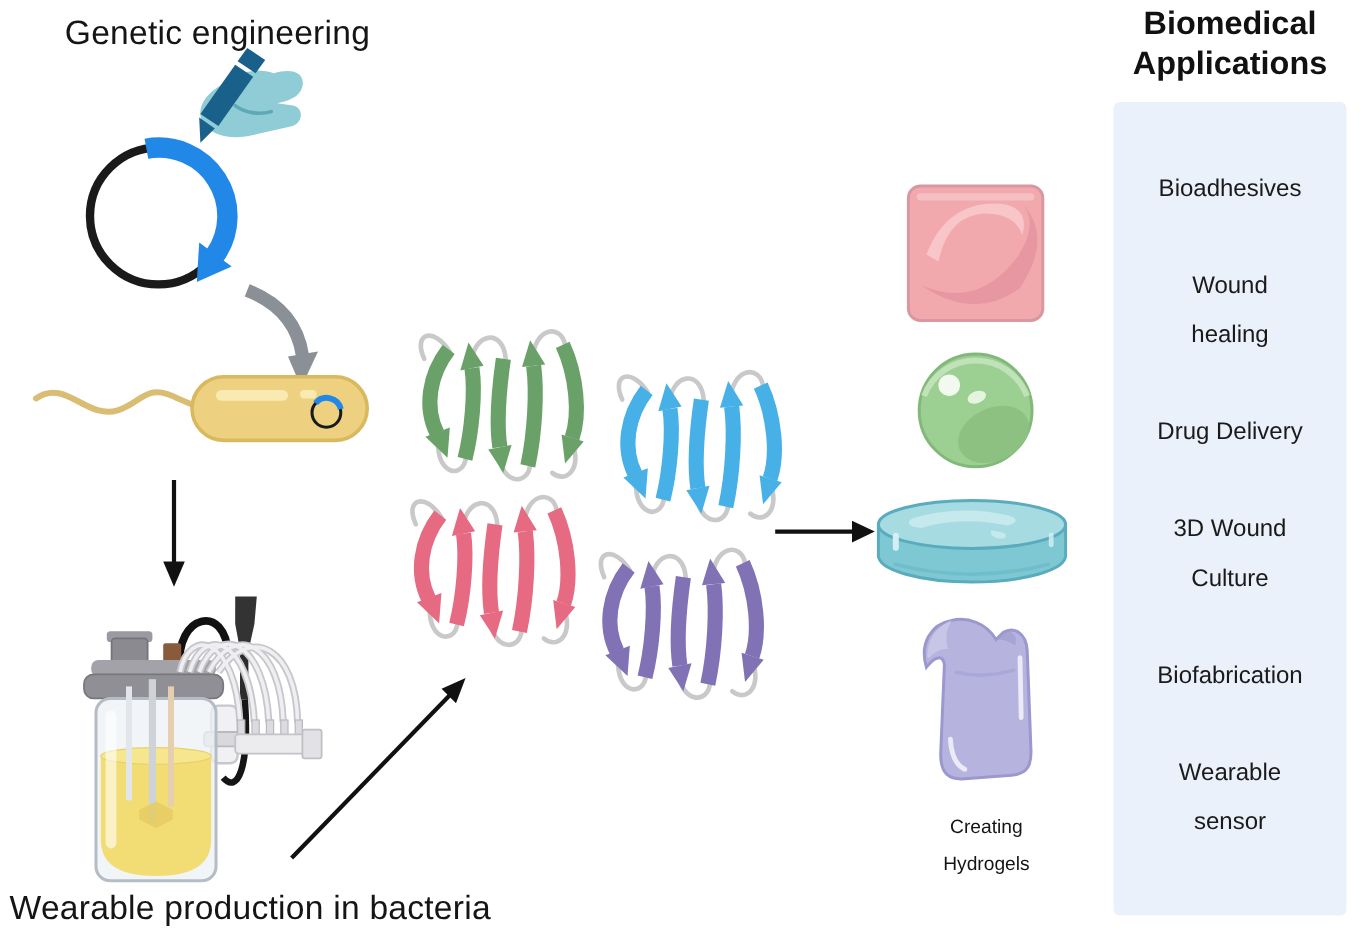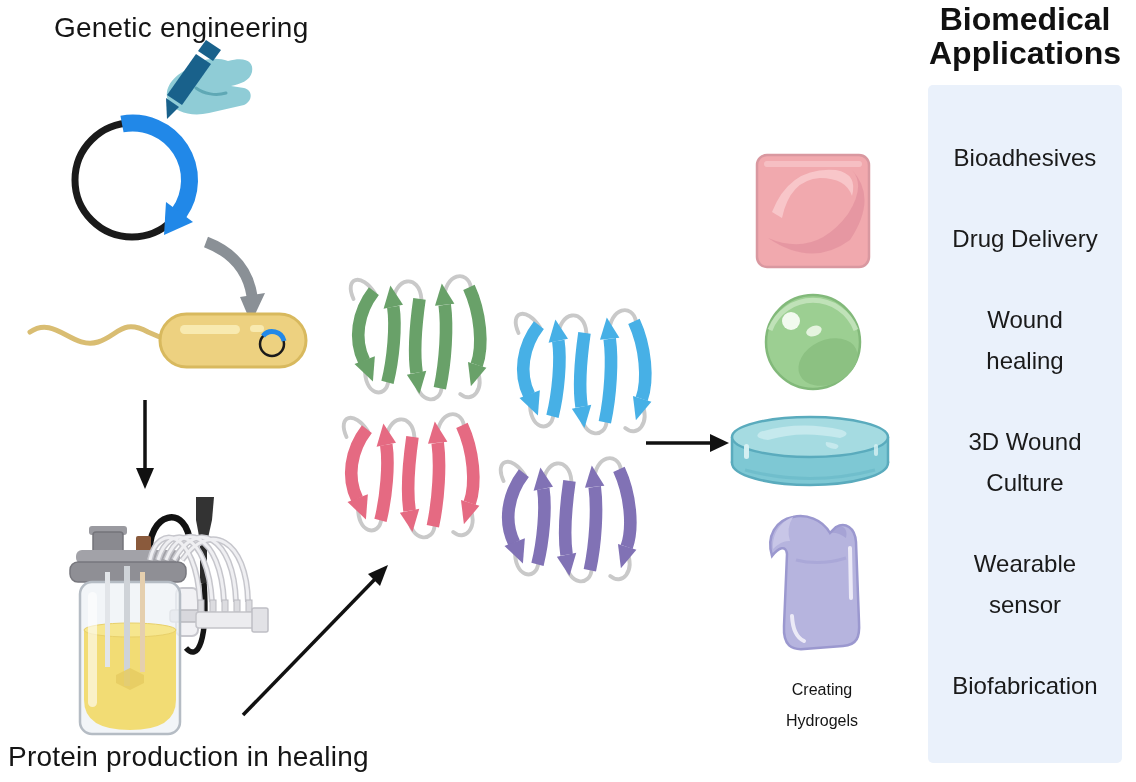--- a/index.html
+++ b/index.html
@@ -7,22 +7,22 @@
           font-family:"Liberation Sans",sans-serif;color:#111;}
   .scene{position:absolute;left:0;top:0;}
   .lbl{position:absolute;white-space:pre-line;color:#151515;}
   .lbl-genetic{left:54px;top:12px;font-size:28px;font-weight:500;letter-spacing:.2px;}
   .lbl-protein{left:8px;top:741px;font-size:28px;font-weight:500;letter-spacing:.2px;}
   .lbl-hydrogels{left:712px;top:674px;width:220px;font-size:16px;line-height:31px;text-align:center;font-weight:500;}
   .apps-panel{position:absolute;left:928px;top:85px;width:194px;height:678px;border-radius:5px;
               box-sizing:border-box;display:flex;flex-direction:column;align-items:center;
               padding-top:52px;gap:40px;}
   .apps-title{position:absolute;left:920px;top:2px;width:210px;text-align:center;
-              font-size:32px;line-height:34px;font-weight:bold;white-space:pre-line;color:#111;}
-  .app-item{font-size:24px;line-height:41px;text-align:center;white-space:pre-line;color:#1a1a1a;}
+              font-size:27px;line-height:34px;font-weight:bold;white-space:pre-line;color:#111;}
+  .app-item{font-size:20px;line-height:41px;text-align:center;white-space:pre-line;color:#1a1a1a;}
 </style>
 </head>
 <body>
 
 <div class="canvas">
 
   <svg class="scene" width="1136" height="782" viewBox="0 0 1136 782">
     <defs>
       <symbol id="beta-sheet" viewBox="0 0 160 150">
 
@@ -183,33 +183,33 @@
       <path d="M 793 517 C 782 521 772 532 773 549 Q 782 540 790 541 Q 786 528 793 517 Z" fill="#cac8e8" opacity="0.9"></path>
       <path d="M 830 533 Q 836 524 843 527 Q 848 530 846 538 Q 838 532 830 533 Z" fill="#9b98cf" opacity="0.6"></path>
       <line x1="850" y1="548" x2="851" y2="598" stroke="#eceaf7" stroke-width="4" stroke-linecap="round"></line>
       <path d="M 792 616 Q 793 636 804 641" fill="none" stroke="#eceaf7" stroke-width="4" stroke-linecap="round"></path>
       <path d="M 796 560 Q 820 566 846 558" fill="none" stroke="#a5a2d6" stroke-width="3" opacity="0.7"></path>
     </g>
   </svg>
 
   <div class="lbl lbl-genetic">Genetic engineering</div>
 
-  <div class="lbl lbl-protein">Protein production in healing</div>
+  <div class="lbl lbl-protein">Wearable production in bacteria</div>
 
   <div class="lbl lbl-hydrogels">Creating
 Hydrogels</div>
 
   <div class="apps-title">Biomedical
 Applications</div>
 
   <div class="apps-panel" style="background:#eaf1fb">
     <div class="app-item">Bioadhesives</div>
-    <div class="app-item">Drug Delivery</div>
     <div class="app-item">Wound
 healing</div>
+    <div class="app-item">Drug Delivery</div>
     <div class="app-item">3D Wound
 Culture</div>
+    <div class="app-item">Biofabrication</div>
     <div class="app-item">Wearable
 sensor</div>
-    <div class="app-item">Biofabrication</div>
   </div>
 
 </div>
 
 </body></html>

